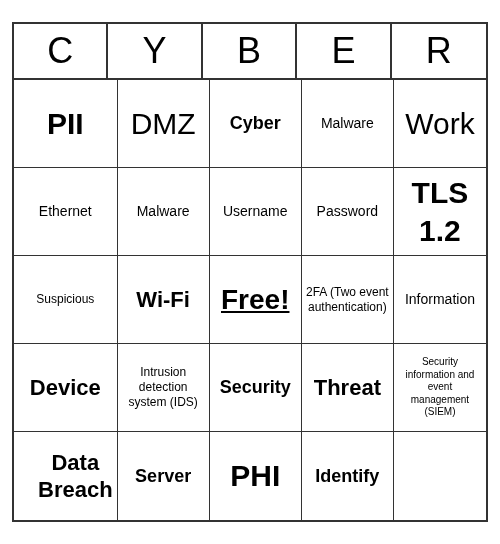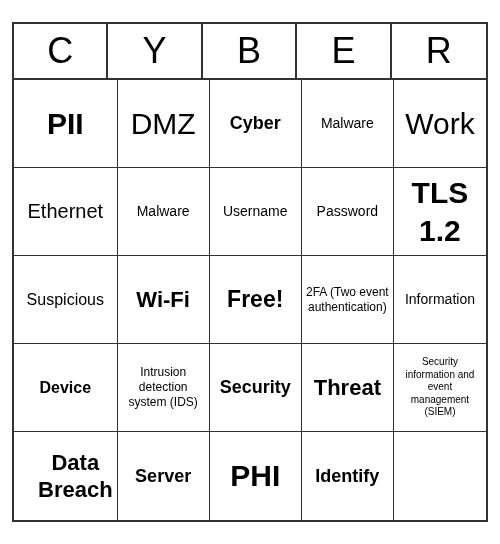--- a/index.html
+++ b/index.html
@@ -70,31 +70,31 @@
       <div class="header-cell">B</div>
       <div class="header-cell">E</div>
       <div class="header-cell">R</div>
     </div>
   <div class="bingo-grid">
   <div class="cell" style="font-size: 30px; font-weight: bold;">PII</div>
       <div class="cell" style="font-size: 30px; font-weight: normal;">DMZ</div>
       <div class="cell" style="font-size: 18px; font-weight: bold;">Cyber</div>
       <div class="cell" style="font-size: 14px; font-weight: normal;">Malware</div>
       <div class="cell" style="font-size: 30px; font-weight: normal;">Work</div>
-      <div class="cell" style="font-size: 20px; font-weight: normal;">Ethernet</div>
+      <div class="cell" style="font-size: 14px; font-weight: normal;">Ethernet</div>
       <div class="cell" style="font-size: 14px; font-weight: normal;">Malware</div>
       <div class="cell" style="font-size: 14px; font-weight: normal; text-align: center;">Username</div>
       <div class="cell" style="font-size: 14px; font-weight: normal;">Password</div>
       <div class="cell" style="font-size: 30px; font-weight: bold;">TLS<br>1.2</div>
-      <div class="cell" style="font-size: 16px; font-weight: normal;">Suspicious</div>
+      <div class="cell" style="font-size: 12px; font-weight: normal;">Suspicious</div>
       <div class="cell" style="font-size: 22px; font-weight: bold;">Wi-Fi</div>
-      <div class="cell" style="font-size: 23px; font-weight: bold;">Free!</div>
+      <div class="cell" style="font-size: 28px; font-weight: bold; text-decoration: underline;">Free!</div>
       <div class="cell" style="font-size: 12px; font-weight: normal;">2FA (Two event authentication)</div>
       <div class="cell" style="font-size: 14px; font-weight: normal;">Information</div>
-      <div class="cell" style="font-size: 16px; font-weight: bold;">Device</div>
+      <div class="cell" style="font-size: 22px; font-weight: bold;">Device</div>
       <div class="cell" style="font-size: 12px; font-weight: normal;">Intrusion detection system (IDS)</div>
       <div class="cell" style="font-size: 18px; font-weight: bold;">Security</div>
       <div class="cell" style="font-size: 22px; font-weight: bold;">Threat</div>
       <div class="cell" style="font-size: 10px; font-weight: normal;">Security information and event management (SIEM)</div>
       <div class="cell" style="font-size: 22px; font-weight: bold; margin-left: 20px;">Data Breach</div>
       <div class="cell" style="font-size: 18px; font-weight: bold;">Server</div>
       <div class="cell" style="font-size: 30px; font-weight: bold;">PHI</div>
       <div class="cell" style="font-size: 18px; font-weight: bold;">Identify</div>
     </div>
 </div>

